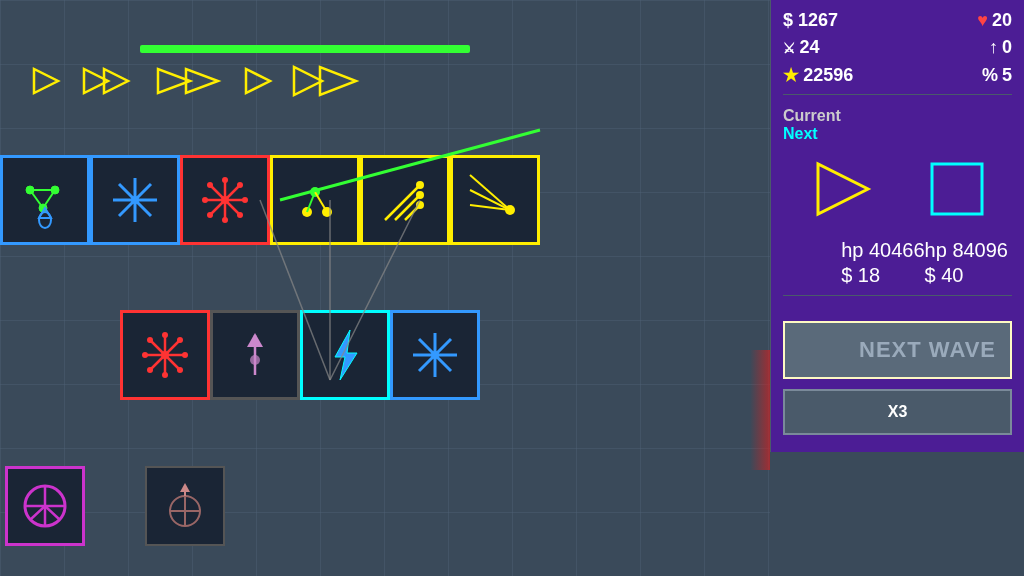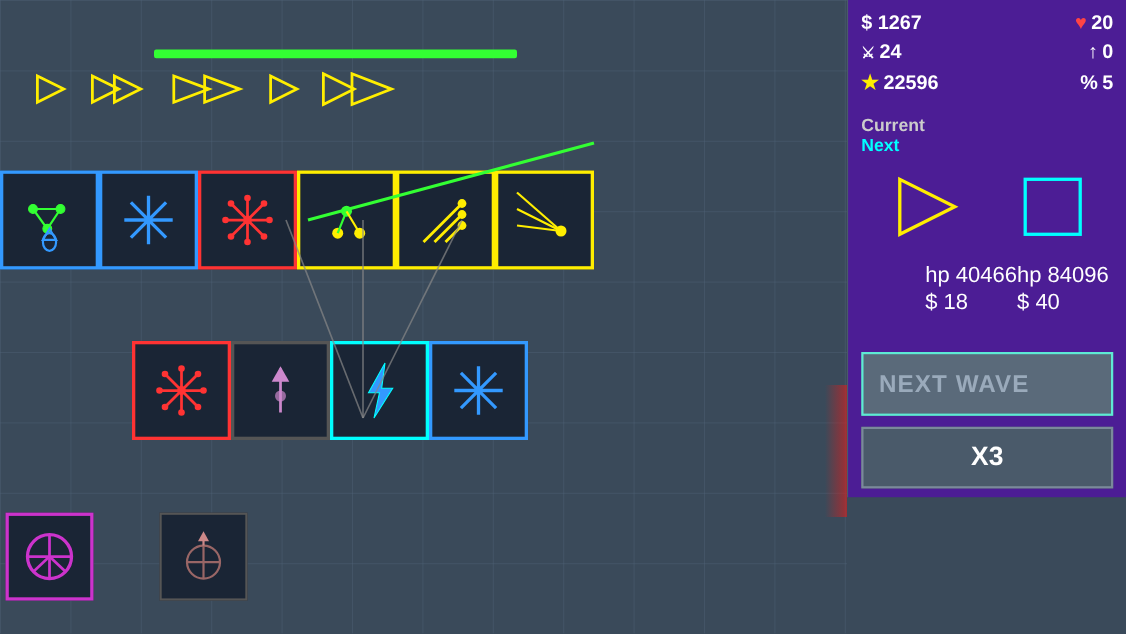--- a/index.html
+++ b/index.html
@@ -87,43 +87,43 @@
     }
 
     .enemy-stats-col {
       display: flex;
       flex-direction: column;
       gap: 2px;
     }
 
     .next-wave-btn {
       background: #5a6a7a;
-      border: 2px solid #5eead4;
+      border: 2px solid #fef9c3;
       color: #9aaabb;
       font-size: 22px;
       font-weight: bold;
       padding: 14px;
-      text-align: left;
+      text-align: right;
       cursor: pointer;
       letter-spacing: 1px;
       margin-top: 17px;
     }
 
     .bottom-buttons {
       display: flex;
       gap: 8px;
       margin-top: 4px;
     }
 
     .bottom-btn {
       flex: 1;
       background: #4a5a6a;
       border: 2px solid #7a8a9a;
       color: white;
-      font-size: 24px;
+      font-size: 16px;
       font-weight: bold;
       padding: 12px;
       text-align: center;
       cursor: pointer;
     }
 
     
     .tower-row {
       position: absolute;
       top: 155px;

